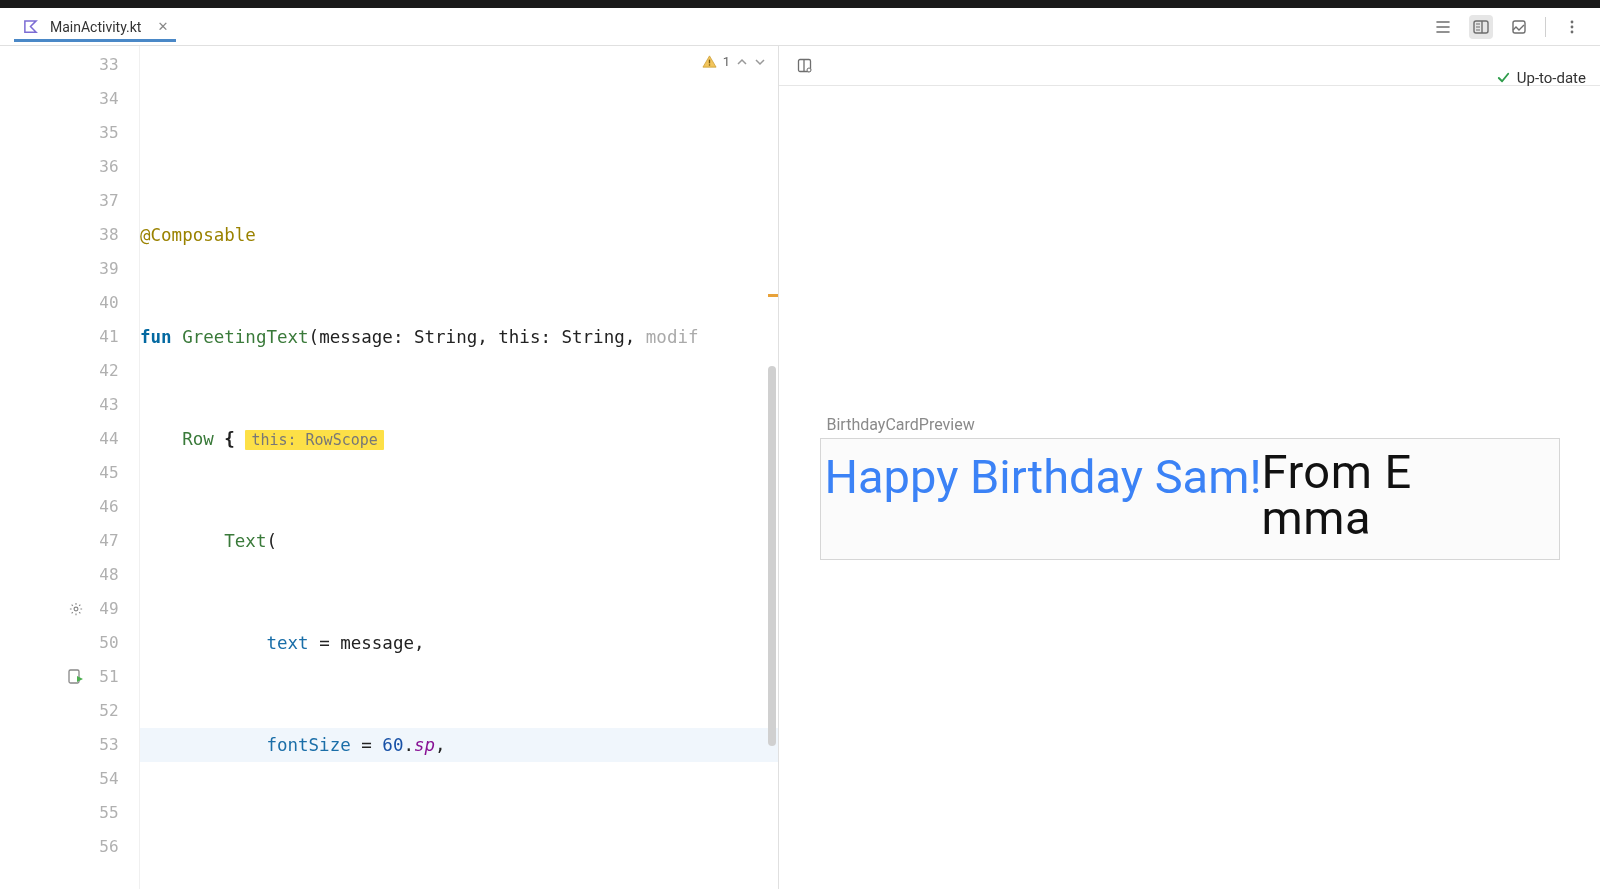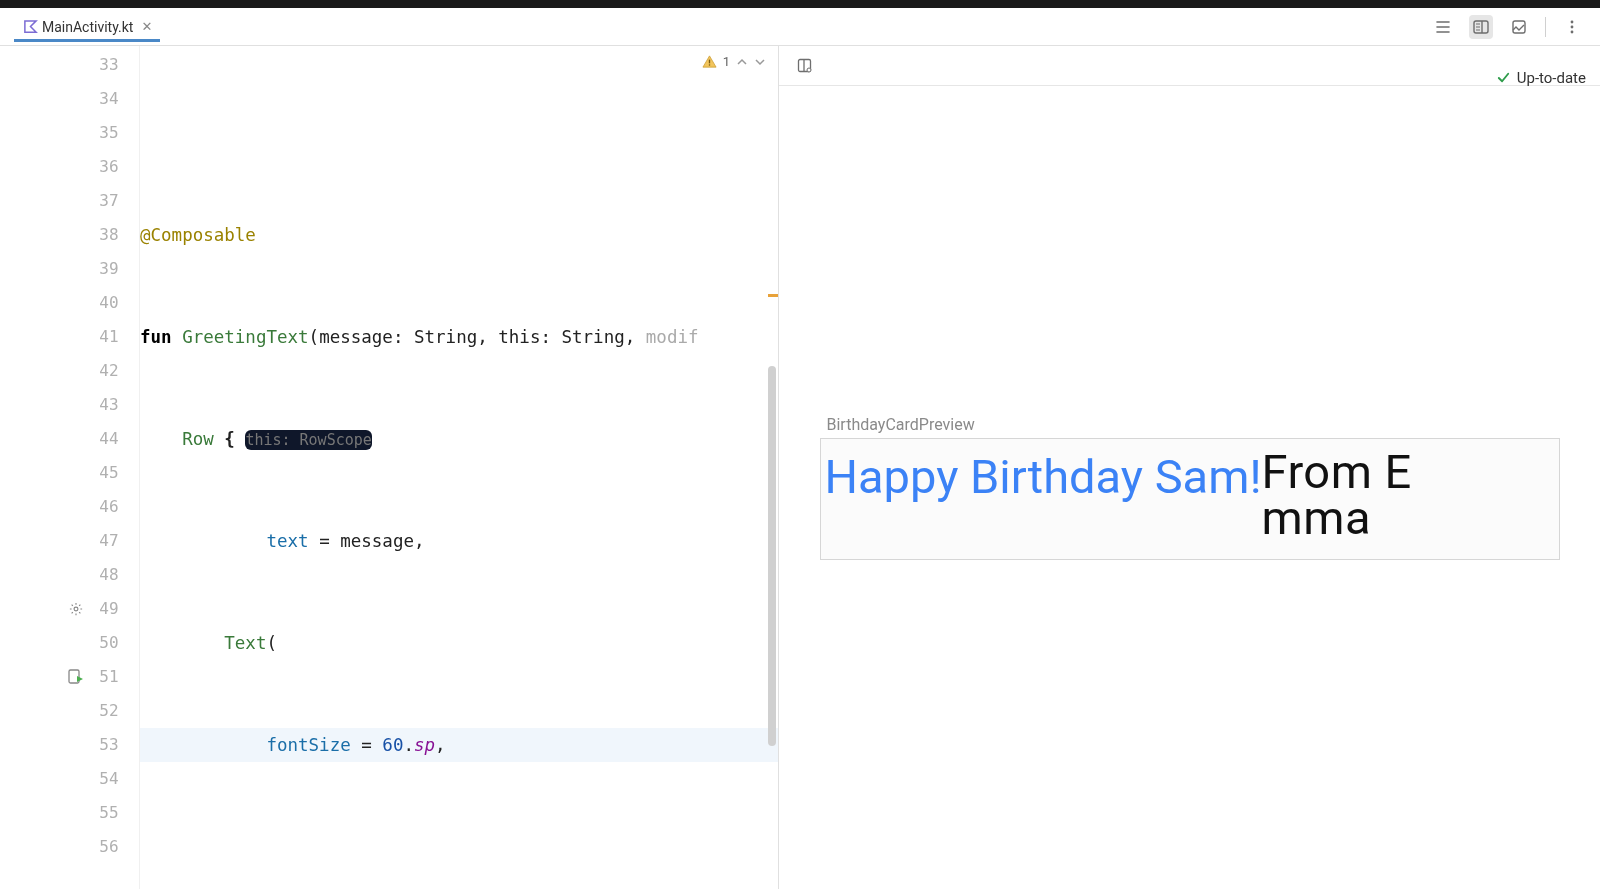--- a/index.html
+++ b/index.html
@@ -21,21 +21,21 @@
     display: flex;
     align-items: center;
     border-bottom: 1px solid #e0e0e0;
     background: #fff;
     padding-left: 14px;
     position: relative;
   }
   .tab {
     display: flex;
     align-items: center;
-    gap: 4px;
+    gap: 12px;
     padding: 6px 8px;
     font-size: 14px;
     color: #333;
     position: relative;
   }
   .tab.active::after {
     content: "";
     position: absolute;
     left: 0; right: 0; bottom: -1px;
     height: 3px;
@@ -107,30 +107,30 @@
     font-size: 17.5px;
     line-height: 34px;
     padding-top: 2px;
     white-space: pre;
     overflow: hidden;
     position: relative;
   }
   .code-row { height: 34px; padding-left: 0; }
   .code-row.hl { background: #f0f6fc; }
   .annotation { color: #9a8200; }
-  .kw { color: #000000; font-weight: 600; }
+  .kw { color: #0369a1; font-weight: 600; }
   .fn { color: #3a7a3a; }
   .param { color: #1a6ea8; }
   .id { color: #222; }
   .punct { color: #222; }
   .num-lit { color: #1750a6; }
   .ext { color: #871094; font-style: italic; }
   .hint {
-    background: #0f172a; color: #777; font-size: 15px;
-    padding: 1px 0; border-radius: 6px; font-family: inherit;
+    background: #fde047; color: #777; font-size: 15px;
+    padding: 1px 6px; border-radius: 1px; font-family: inherit;
   }
   .inspection-bar {
     position: absolute; top: 8px; right: 12px;
     display: flex; align-items: center; gap: 6px;
     font-size: 13px; color: #666;
     z-index: 5;
   }
   .warn-tri {
     color: #c99a2e;
   }
@@ -298,22 +298,22 @@
       <div class="gutter-row"><span class="num">54</span></div>
       <div class="gutter-row"><span class="num">55</span></div>
       <div class="gutter-row"><span class="num">56</span></div>
     </div>
 
     <div class="code">
       <div class="code-row"> </div>
       <div class="code-row"><span class="annotation">@Composable</span></div>
       <div class="code-row"><span class="kw">fun</span> <span class="fn">GreetingText</span><span class="punct">(</span><span class="id">message</span><span class="punct">: </span><span class="id">String</span><span class="punct">, </span><span class="id">this</span><span class="punct">: </span><span class="id">String</span><span class="punct">, </span><span style="color:#aaa">modif</span></div>
       <div class="code-row">    <span class="fn">Row</span><span class="punct" style="font-weight:600"> { </span><span class="hint">this: RowScope</span></div>
+      <div class="code-row">        <span class="fn">Text</span><span class="punct">(</span></div>
       <div class="code-row">            <span class="param">text</span><span class="punct"> = </span><span class="id">message</span><span class="punct">,</span></div>
-      <div class="code-row">        <span class="fn">Text</span><span class="punct">(</span></div>
       <div class="code-row hl">            <span class="param">fontSize</span><span class="punct"> = </span><span class="num-lit">60</span><span class="punct">.</span><span class="ext">sp</span><span class="punct">,</span></div>
       
       
       
       
       
       
       
       
       

